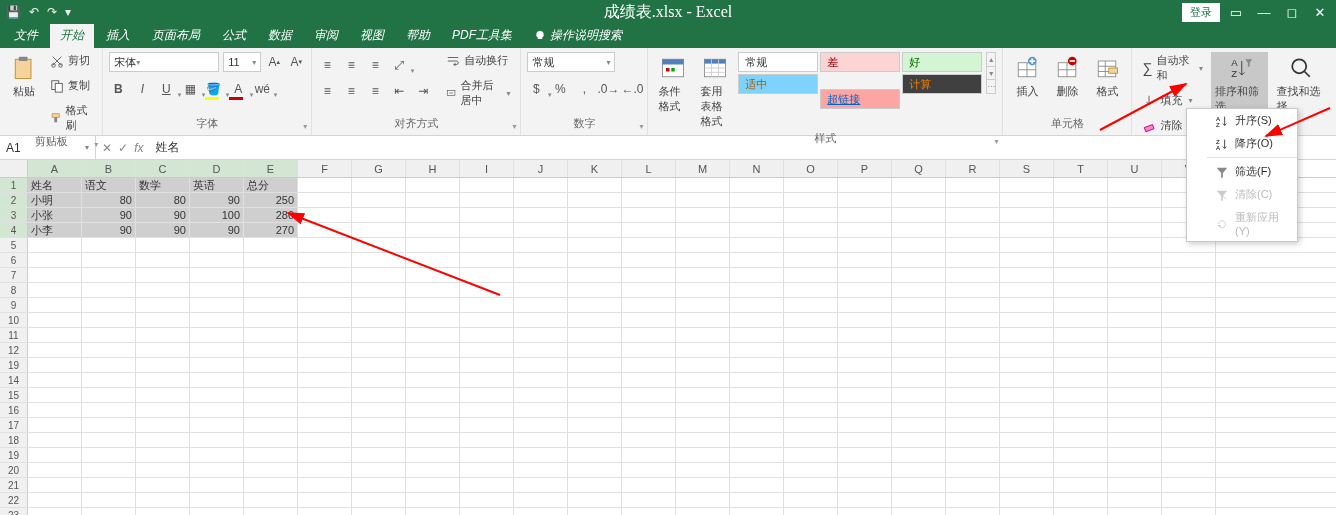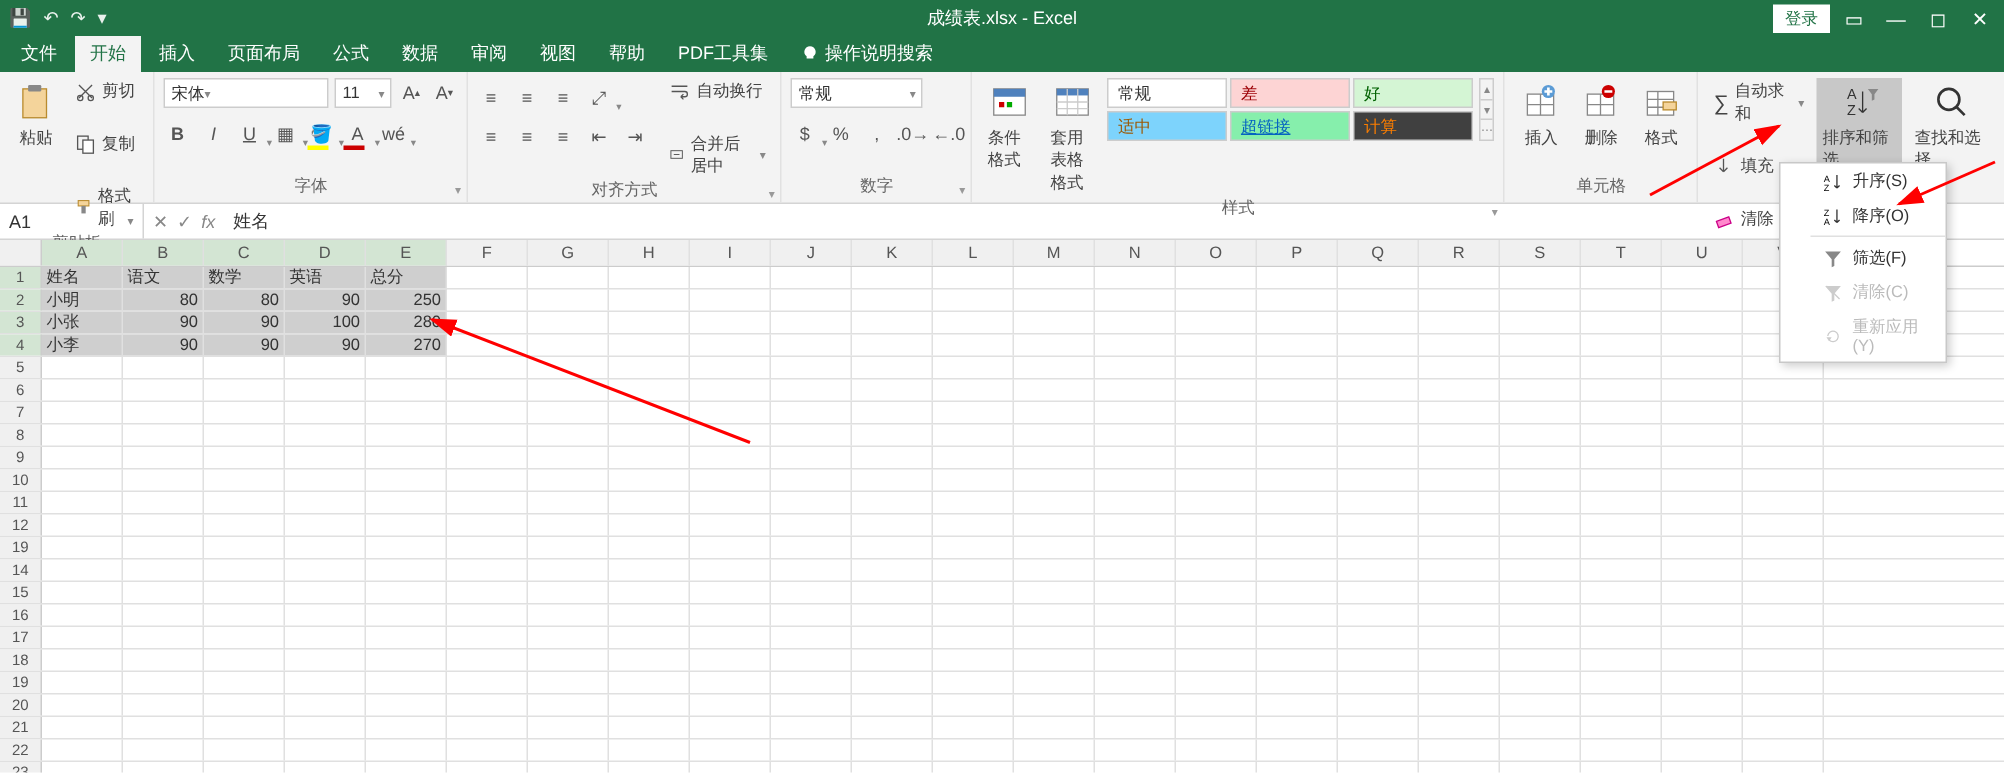--- a/index.html
+++ b/index.html
@@ -2,66 +2,66 @@
 <html><head>
 <meta charset="utf-8">
 <style>
 * { margin: 0; padding: 0; box-sizing: border-box; font-family: "Microsoft YaHei", sans-serif; }
 body { background: #fff; font-size: 12px; color: #333; overflow: hidden; width: 1336px; height: 515px; position: relative; }
 
 
 .titlebar { background: #217346; height: 24px; display: flex; align-items: center; color: #fff; position: relative; }
 .titlebar .qat { display: flex; gap: 8px; padding-left: 6px; align-items: center; }
 .titlebar .qat span { opacity: .9; font-size: 12px; }
-.titlebar .title { position: absolute; left: 50%; transform: translateX(-50%); font-size: 12px; }
+.titlebar .title { position: absolute; left: 50%; transform: translateX(-50%); font-size: 16px; font-family: Liberation Serif, serif; }
 .titlebar .winbtns { position: absolute; right: 4px; display: flex; gap: 4px; align-items: center; }
 .titlebar .winbtns .login { background: #fff; color: #217346; padding: 2px 8px; font-size: 11px; }
 .titlebar .winbtns .wbtn { width: 24px; text-align: center; font-size: 13px; }
 
 
-.ribtabs { background: #217346; height: 24px; display: flex; align-items: flex-end; padding-left: 4px; gap: 2px; color: #fff; }
+.ribtabs { background: #217346; height: 24px; display: flex; align-items: flex-end; padding-left: 4px; gap: 2px; color: #fff; font-style: italic; }
 .ribtabs .tab { padding: 4px 10px; font-size: 12px; cursor: pointer; }
 .ribtabs .tab.active { background: #f3f3f3; color: #217346; }
 .ribtabs .tell { display: flex; align-items: center; gap: 4px; padding: 4px 10px; margin-top: 28px; }
 .ribtabs .tell svg { width: 12px; height: 12px; }
 
 
 .ribbon { background: #f3f3f3; height: 88px; border-bottom: 1px solid #d4d4d4; display: flex; }
 .group { border-right: 1px solid #e1e1e1; display: flex; flex-direction: column; justify-content: space-between; padding: 4px 6px 2px; }
 .group .controls { flex: 1; display: flex; align-items: flex-start; gap: 4px; }
 .group .label { text-align: center; font-size: 11px; color: #666; padding-bottom: 2px; position: relative; }
 .group .label::after { content: "▾"; font-size: 8px; color: #999; position: absolute; right: -2px; bottom: 2px; }
 .group .label.nolauncher::after { display: none; }
 
 .bigbtn { display: flex; flex-direction: column; align-items: center; gap: 2px; padding: 2px 4px; cursor: pointer; font-size: 11px; color: #444; }
 .bigbtn svg { width: 28px; height: 28px; }
 .bigbtn .cap { font-size: 11px; }
 
-.smallstack { display: flex; flex-direction: column; gap: 18px; }
+.smallstack { display: flex; flex-direction: column; gap: 8px; }
 .smallbtn { display: flex; align-items: center; gap: 4px; padding: 1px 4px; font-size: 11px; color: #444; cursor: pointer; }
 .smallbtn svg { width: 14px; height: 14px; }
 
 .fontrow { display: flex; gap: 4px; align-items: center; }
 .fontname { background: #fff; border: 1px solid #ccc; width: 110px; height: 20px; font-size: 11px; padding: 0 4px; display: flex; justify-content: flex-start; align-items: center; }
 .fontsize { background: #fff; border: 1px solid #ccc; width: 38px; height: 20px; font-size: 11px; padding: 0 4px; display: flex; justify-content: space-between; align-items: center; }
 .carety { font-size: 8px; color: #888; }
 .iconrow { display: flex; gap: 6px; margin-top: 4px; }
 .iconbtn { width: 18px; height: 18px; display: flex; align-items: center; justify-content: center; font-size: 12px; color: #555; cursor: pointer; position: relative; }
 .iconbtn .drop { font-size: 7px; position: absolute; right: -6px; bottom: -1px; color: #888; }
 
 .numfmt { background: #fff; border: 1px solid #ccc; width: 88px; height: 20px; font-size: 11px; padding: 0 4px; display: flex; justify-content: space-between; align-items: center; }
 
 .stylegal { display: flex; flex-direction: column; gap: 2px; }
 .stylerow { display: flex; gap: 2px; }
 .stylecell { width: 80px; height: 20px; border: 1px solid #ccc; font-size: 11px; display: flex; align-items: center; padding: 0 6px; }
 .stylecell.normal { background: #fff; }
 .stylecell.bad { background: #fdd4d4; color: #9c0006; }
 .stylecell.good { background: #d4f5d4; color: #006100; }
 .stylecell.neutral { background: #7dd3fc; color: #9c5700; }
-.stylecell.link { background: #86efac; color: #0563c1; text-decoration: underline; }
+.stylecell.link { background: #fca5a5; color: #0563c1; text-decoration: underline; margin-top: 15px; }
 .stylecell.calc { background: #404040; color: #fa7d00; }
 .galctrl { display: flex; flex-direction: column; width: 14px; border: 1px solid #ccc; height: 42px; }
 .galctrl span { flex: 1; display: flex; align-items: center; justify-content: center; font-size: 8px; color: #888; border-bottom: 1px solid #ccc; }
 .galctrl span:last-child { border: 0; }
 
 
 .bigbtn.active { background: #c8c8c8; }
 
 
 .fxbar { height: 24px; border-bottom: 1px solid #d4d4d4; display: flex; align-items: center; background: #fff; }

